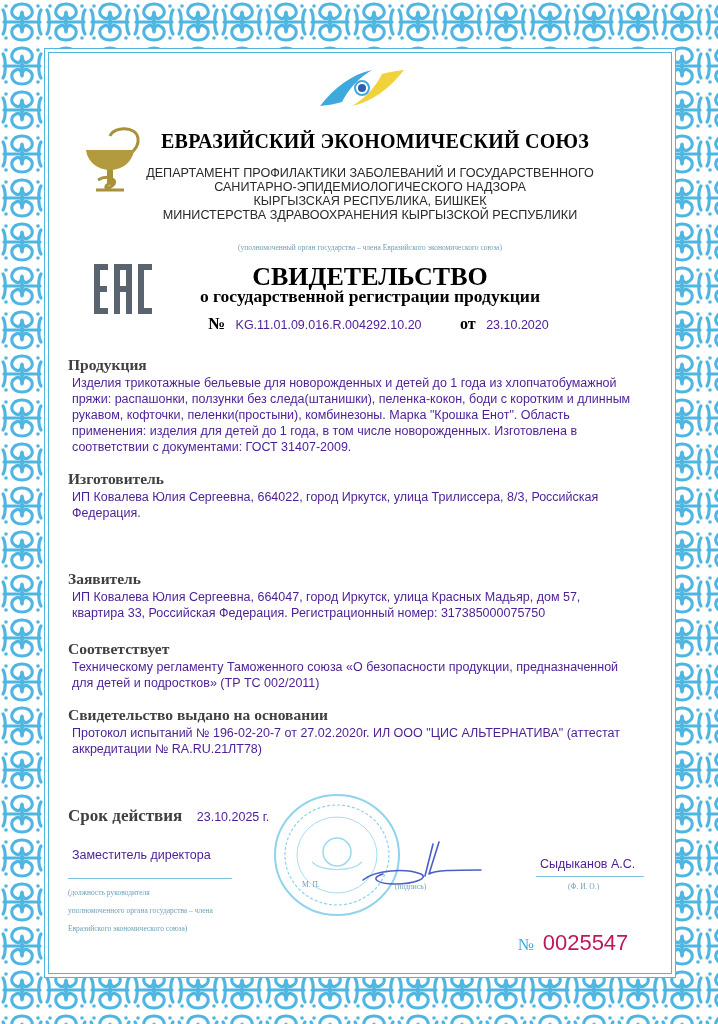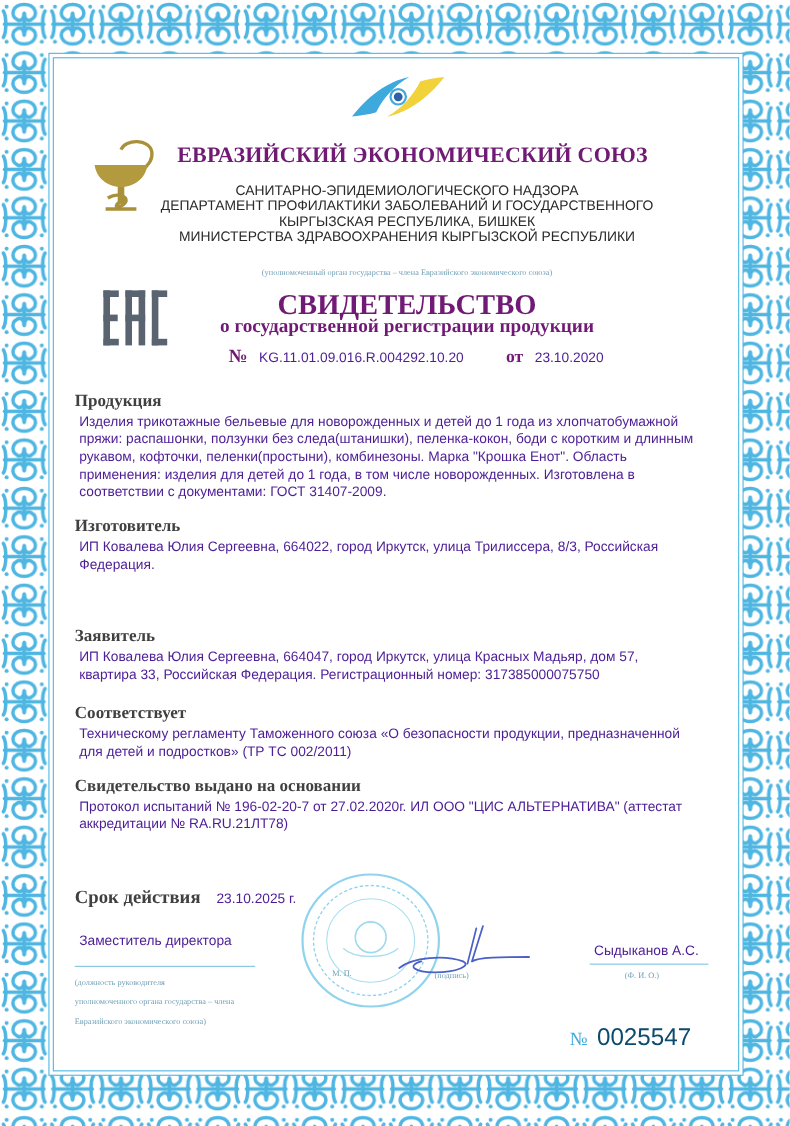--- a/index.html
+++ b/index.html
@@ -1,21 +1,21 @@
 <!DOCTYPE html>
 <html><head>
 <meta charset="utf-8">
 <style>
   html, body { margin:0; padding:0; }
   body { width:718px; height:1024px; position:relative; overflow:hidden; background:#fff; font-family:"Liberation Sans", sans-serif; }
   .border-pattern { position:absolute; inset:0; background-color:#ffffff; }
   .border-pattern svg { position:absolute; inset:0; }
   .inner-frame { position:absolute; left:48px; top:52px; width:622px; height:920px; background:#fff; border:1px solid #4fb6e2; box-shadow: 0 0 0 3px #fff, 0 0 0 4px #4fb6e2; }
   .abs { position:absolute; }
-  .serif-blue { font-family:"Liberation Serif", serif; color:#701a75; font-weight:bold; }
+  .serif-blue { font-family:"Liberation Serif", serif; color:#000000; font-weight:bold; }
   .body-text { font-family:"Liberation Sans", sans-serif; color:#4c1d95; font-size:12.5px; line-height:16px; }
   .hdr-dept { font-family:"Liberation Sans", sans-serif; color:#2a2a2a; font-size:12.6px; line-height:14px; text-align:center; }
   .small-serif { font-family:"Liberation Serif", serif; color:#6f9fb5; font-size:7.5px; }
   .section-title { font-family:"Liberation Serif", serif; color:#404040; font-weight:bold; font-size:15.5px; }
 </style>
 </head>
 <body>
 
 <div class="border-pattern">
   <svg width="718" height="1024" xmlns="http://www.w3.org/2000/svg">
@@ -60,22 +60,22 @@
     <path d="M2 26 L50 26 C48 40 36 46 26 46 C16 46 4 40 2 26 Z" fill="#b49a3e"></path>
     <rect x="23" y="46" width="6" height="14" fill="#a8913a"></rect>
     <path d="M14 56 C24 50 36 56 28 62 C20 68 18 60 32 58" fill="none" stroke="#a8913a" stroke-width="3"></path>
     <path d="M12 66 L40 66" stroke="#a8913a" stroke-width="3"></path>
   </svg>
 </div>
 
 <div class="abs serif-blue" style="left:140px; top:130px; width:470px; font-size:20px; text-align:center; letter-spacing:0.2px;">ЕВРАЗИЙСКИЙ ЭКОНОМИЧЕСКИЙ СОЮЗ</div>
 
 <div class="abs hdr-dept" style="left:110px; top:166px; width:520px;">
+  <div>ДЕПАРТАМЕНТ ПРОФИЛАКТИКИ ЗАБОЛЕВАНИЙ И ГОСУДАРСТВЕННОГО</div>
   <div>САНИТАРНО-ЭПИДЕМИОЛОГИЧЕСКОГО НАДЗОРА</div>
-  <div>ДЕПАРТАМЕНТ ПРОФИЛАКТИКИ ЗАБОЛЕВАНИЙ И ГОСУДАРСТВЕННОГО</div>
   <div>КЫРГЫЗСКАЯ РЕСПУБЛИКА, БИШКЕК</div>
   <div>МИНИСТЕРСТВА ЗДРАВООХРАНЕНИЯ КЫРГЫЗСКОЙ РЕСПУБЛИКИ</div>
 </div>
 
 <div class="abs small-serif" style="left:150px; top:243px; width:440px; text-align:center;">(уполномоченный орган государства – члена Евразийского экономического союза)</div>
 
 <div class="abs" style="left:92px; top:262px; width:62px; height:54px;">
   <svg width="62" height="54" viewBox="0 0 62 54">
     <g fill="#5a6470">
       <rect x="2" y="2" width="6" height="50"></rect>
@@ -149,14 +149,14 @@
 
 <div class="abs small-serif" style="left:302px; top:880px;">М. П.</div>
 <div class="abs small-serif" style="left:395px; top:882px;">(подпись)</div>
 
 <div class="abs body-text" style="left:540px; top:856px;">Сыдыканов А.С.</div>
 <div class="abs" style="left:536px; top:876px; width:108px; height:1px; background:#7fc3e0;"></div>
 <div class="abs small-serif" style="left:568px; top:882px;">(Ф. И. О.)</div>
 
 <div class="abs" style="left:518px; top:930px;">
   <span style="font-family:'Liberation Serif', serif; color:#3ea9dc; font-size:17px;">№</span>
-  <span style="font-family:'Liberation Sans', sans-serif; color:#0c4a6e; font-size:22px; margin-left:4px;">0025547</span>
+  <span style="font-family:'Liberation Sans', sans-serif; color:#be185d; font-size:22px; margin-left:4px;">0025547</span>
 </div>
 
 </body></html>

